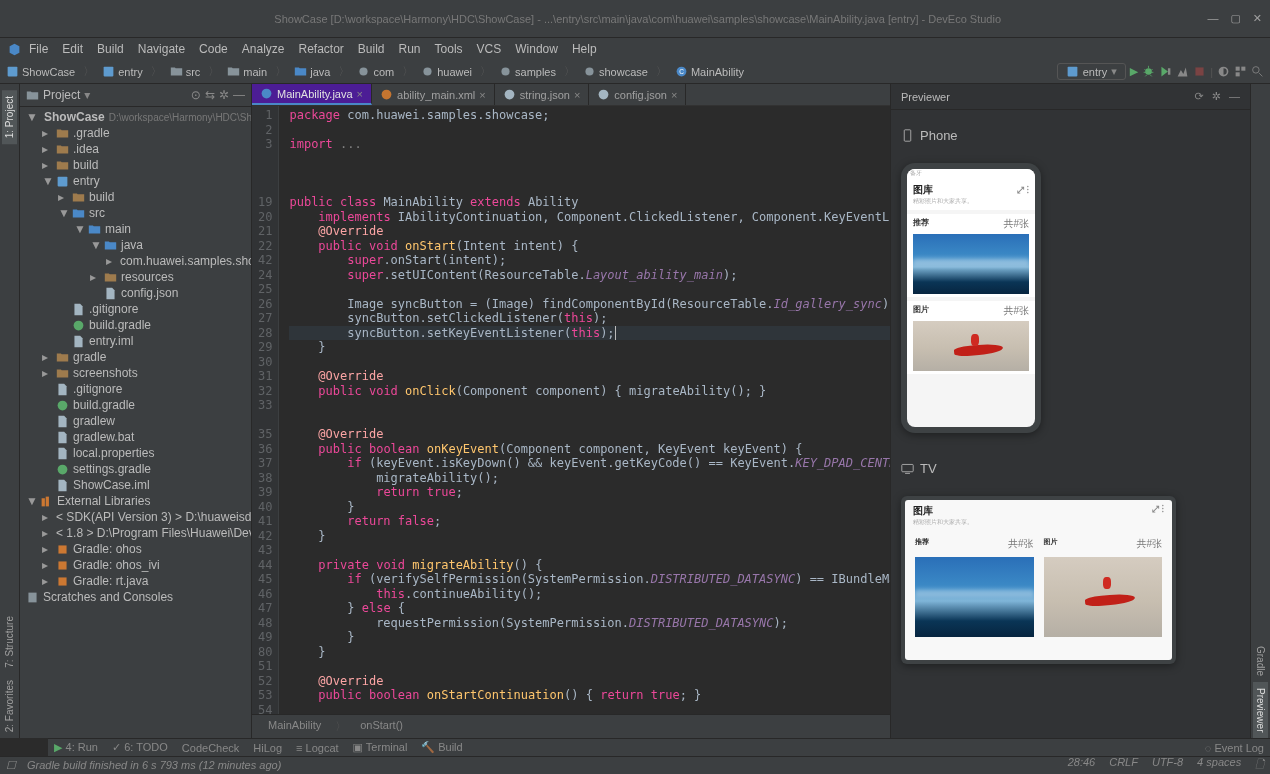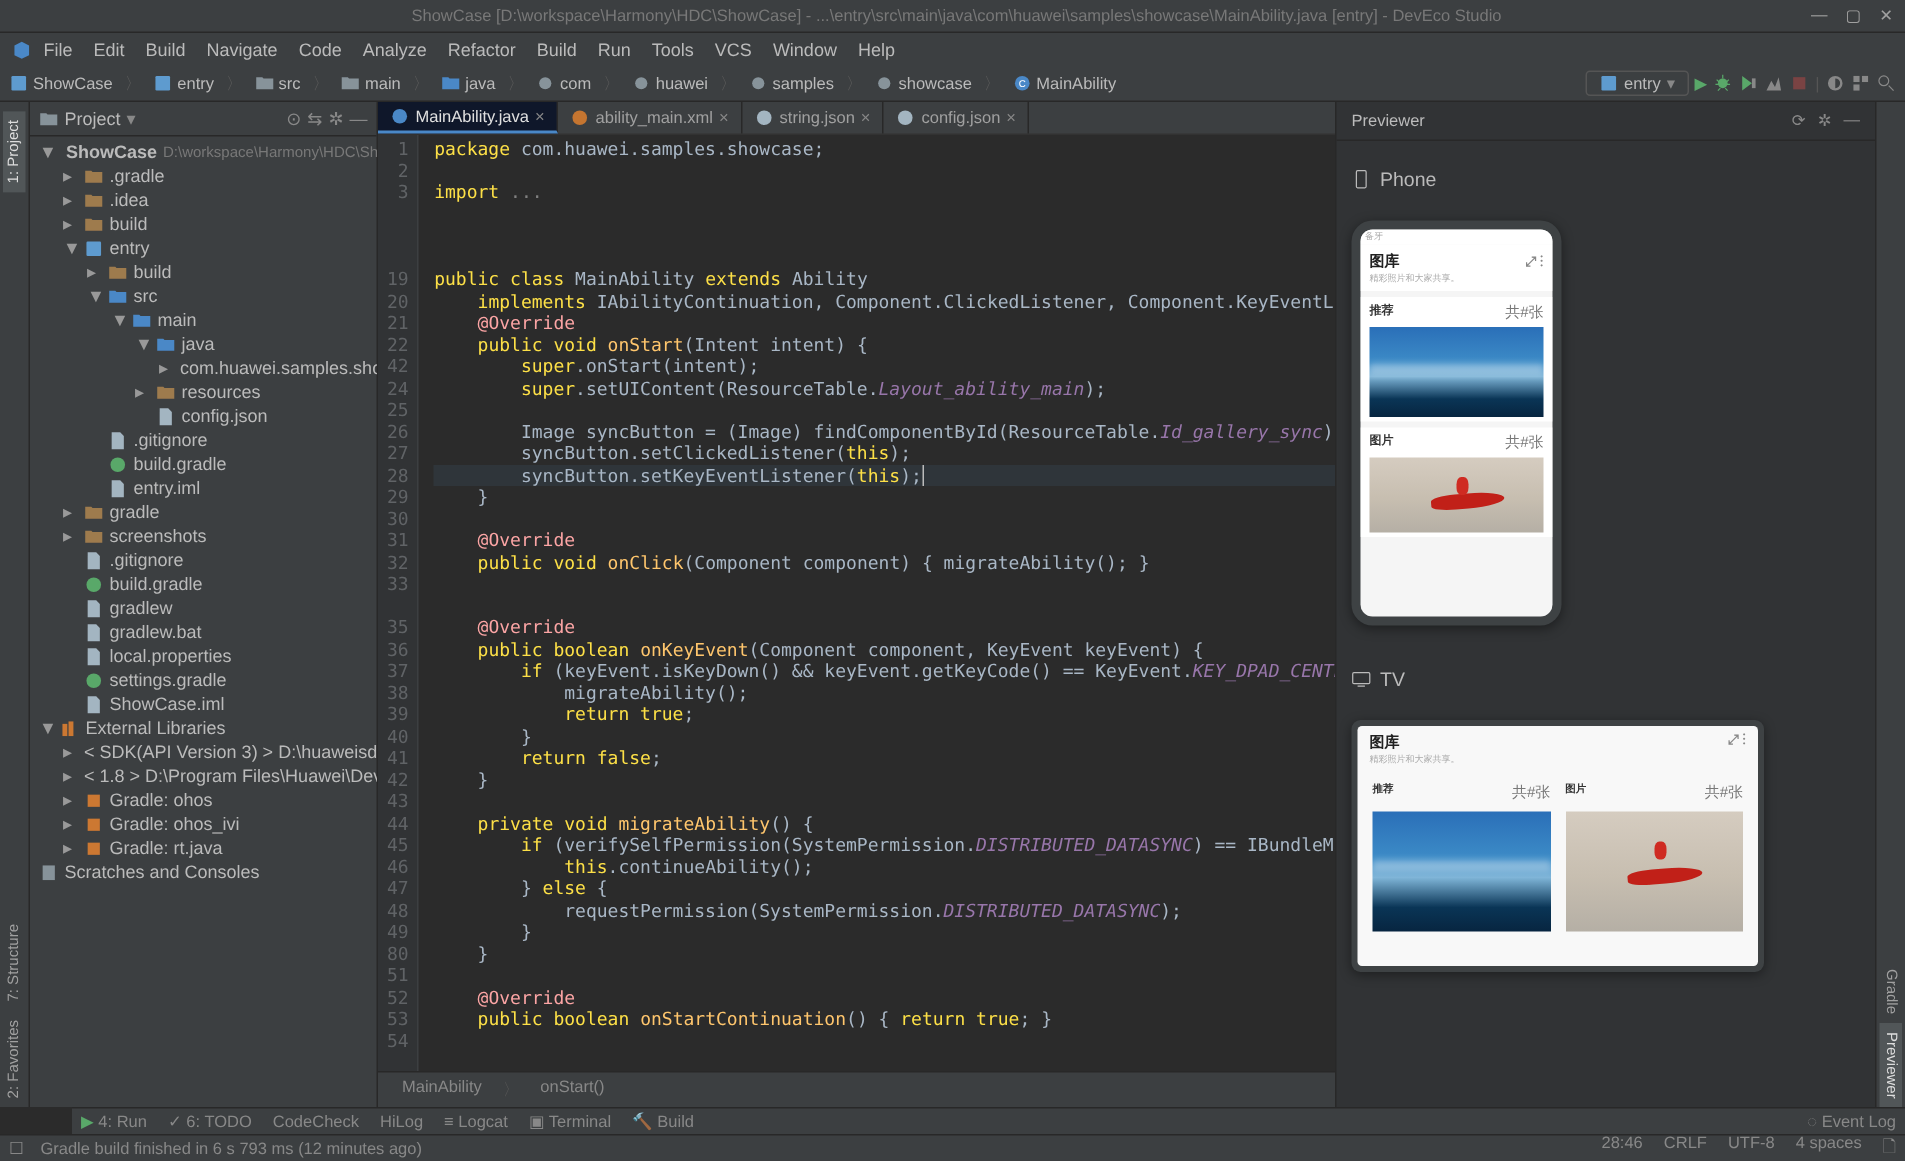--- a/index.html
+++ b/index.html
@@ -9,21 +9,21 @@
   background: #2b2b2b;
   color: #a9b7c6;
   width: 1270px;
   height: 774px;
   overflow: hidden;
   display: flex;
   flex-direction: column;
 }
 .titlebar {
   background: #3c3f41;
-  height: 22px;
+  height: 38px;
   display: flex;
   align-items: center;
   padding: 10px 8px;
   color: #787878;
   font-size: 11px;
   justify-content: space-between;
   border-bottom: 1px solid #282828;
 }
 .titlebar .center { flex: 1; text-align: center; font-size: 11px;}
 .window-buttons { display: flex; gap: 12px; color: #a0a0a0; }
@@ -94,36 +94,36 @@
 .muted { color: #787878; font-size: 10px; }
 .editor-area { flex: 1; display: flex; flex-direction: column; background: #2b2b2b; min-width: 0; }
 .editor-tabs {
   display: flex;
   background: #3c3f41;
   height: 22px;
   font-size: 11px;
   border-bottom: 1px solid #323232;
 }
 .etab { display: flex; align-items: center; padding: 2px 8px; gap: 4px; border-right: 1px solid #282828; color: #a0a0a0; cursor: pointer; }
-.etab.active { background: #0f172a; color: #e0e0e0; border-bottom: 2px solid #4a88c7; }
+.etab.active { background: #4c1d95; color: #e0e0e0; border-bottom: 2px solid #4a88c7; }
 .etab .close { color: #888; }
 .editor-body { flex: 1; display: flex; overflow: auto; font-family: Consolas, monospace; font-size: 12px; line-height: 14.5px; }
 .gutter {
   background: #313335;
   color: #606366;
   text-align: right;
   padding: 2px 6px;
   user-select: none;
   width: 40px;
   border-right: 1px solid #3c3f41;
 }
 .gutter div { height: 14.5px; }
 .code { flex: 1; padding: 2px 0 2px 10px; white-space: pre; position: relative; }
 .code div { height: 14.5px; }
-.kw { color: #fde047; }
+.kw { color: #ec4899; }
 .fn { color: #ffc66d; }
 .id { color: #a9b7c6; }
 .comm { color: #808080; }
 .ann { color: #fca5a5; }
 .ital { color: #9876aa; font-style: italic; }
 .cur { border-left: 1px solid #bbbbbb; animation: blink 1s infinite; display:inline-block; height: 14px; vertical-align: middle; }
 .breadcrumb-bottom {
   background: #3c3f41;
   display: flex;
   padding: 3px 14px;
@@ -186,20 +186,21 @@
 .msgbar {
   background: #3c3f41;
   display: flex;
   font-size: 11px;
   color: #888;
   border-top: 1px solid #282828;
   height: 18px;
   align-items: center;
   padding: 0 6px;
   justify-content: space-between;
+  font-style: italic;
 }
 svg.icon { width: 13px; height: 13px; }
 .dd-entry { background: #3c3f41; border: 1px solid #555; border-radius: 3px; padding: 1px 8px; font-size: 11px; color: #bbb; display:flex; align-items:center; gap:4px; }
 .green-tri { color: #59a869; }
 .bug { color: #59a869; }
 .tree-chevron { width:10px; color:#999; }
 .hl-line { background: rgba(50,60,68,.6); }
 </style>
 </head>
 <body>

